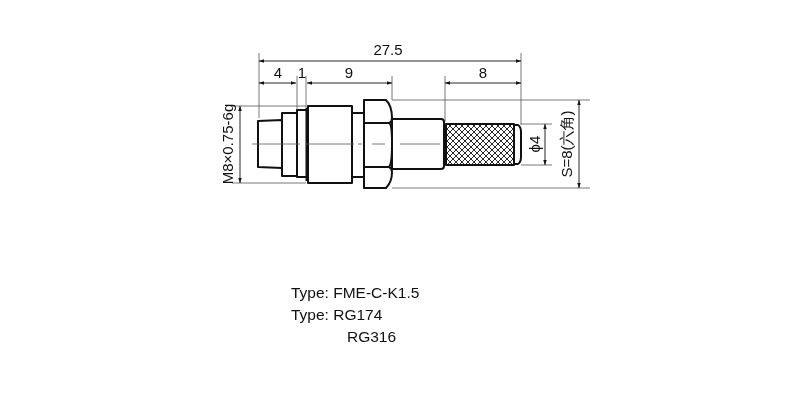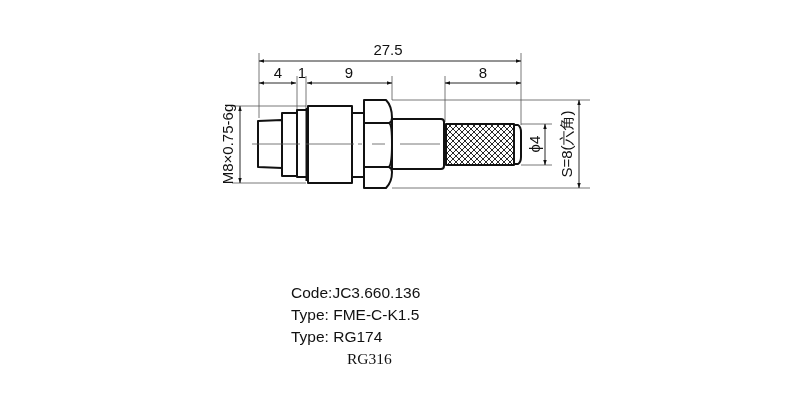--- a/index.html
+++ b/index.html
@@ -2,21 +2,21 @@
 <html><head>
   <meta charset="utf-8">
   <style>
     html, body { margin: 0; padding: 0; background: #ffffff; }
     body { width: 800px; height: 400px; position: relative; overflow: hidden;
            font-family: "Liberation Sans", sans-serif; color: #111; }
     #drawing { position: absolute; left: 0; top: 0; width: 800px; height: 400px; }
     .dim-text { font-family: "Liberation Sans", sans-serif; font-size: 15px; fill: #111; }
     .info { position: absolute; left: 291px; top: 282px; font-size: 15.5px; line-height: 22px; color: #111; }
     .info-line { display: block; white-space: pre; }
-    .indent { padding-left: 56px; font-family: Liberation Serif, serif; }
+    .indent { padding-left: 56px; }
   </style>
 </head>
 <body>
 
 <svg id="drawing" viewBox="0 0 800 400" xmlns="http://www.w3.org/2000/svg">
   <defs>
     <marker id="arr" viewBox="0 0 10 10" refX="10" refY="5" markerWidth="8" markerHeight="5" orient="auto-start-reverse" markerUnits="userSpaceOnUse">
       <path d="M0,1.5 L10,5 L0,8.5 z" fill="#111"></path>
     </marker>
     <pattern id="knurl" width="6" height="6" patternUnits="userSpaceOnUse">
@@ -88,17 +88,16 @@
   <g stroke="#555" stroke-width="0.8">
     <line x1="252" y1="144" x2="300" y2="144"></line>
     <line x1="306" y1="144" x2="354" y2="144"></line>
     <line x1="358" y1="144" x2="362" y2="144"></line>
     <line x1="372" y1="144" x2="385" y2="144"></line>
     <line x1="400" y1="144" x2="440" y2="144"></line>
   </g>
 </svg>
 
 <div class="info">
-  <span class="info-line"><span>Code:</span><span>JC3.660.136</span></span>
   <span class="info-line"><span>Type: </span><span>FME-C-K1.5</span></span>
   <span class="info-line"><span>Type: </span><span>RG174</span></span>
   <span class="info-line indent"><span>RG316</span></span>
 </div>
 
 </body></html>

